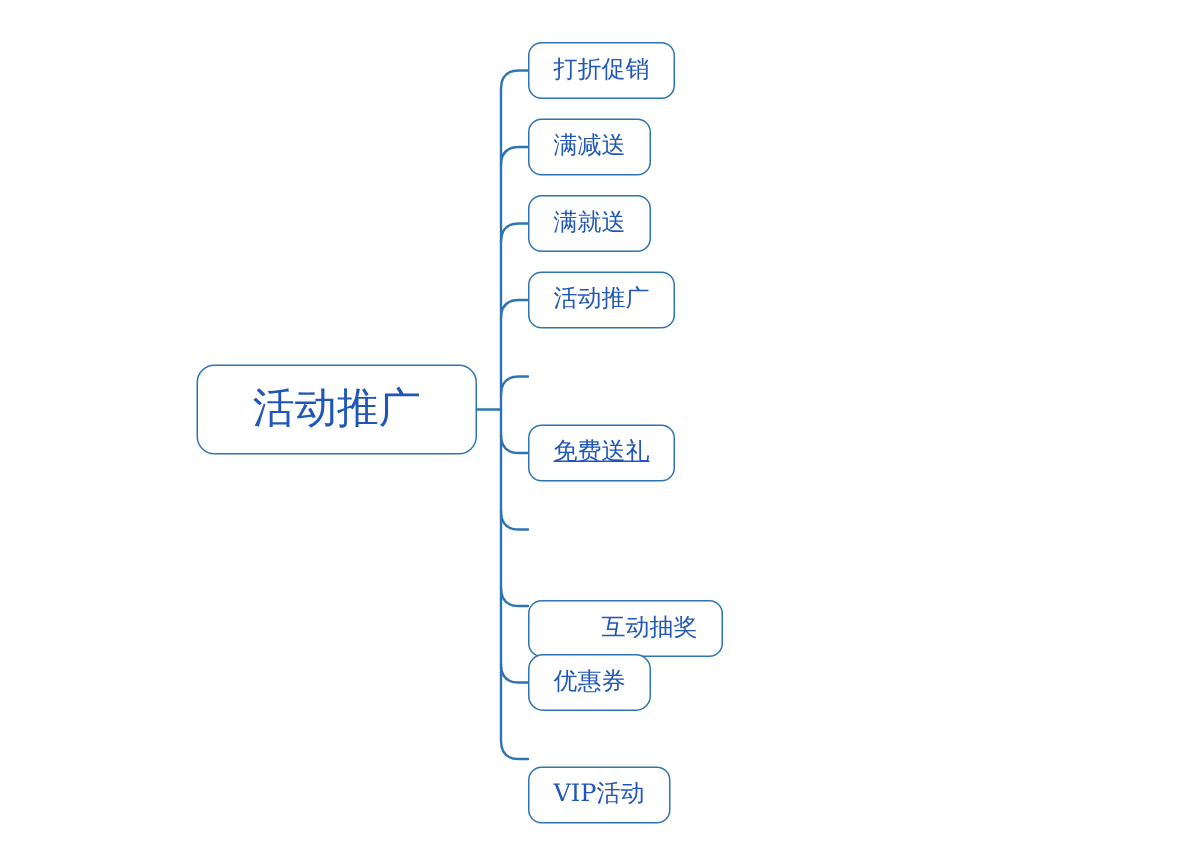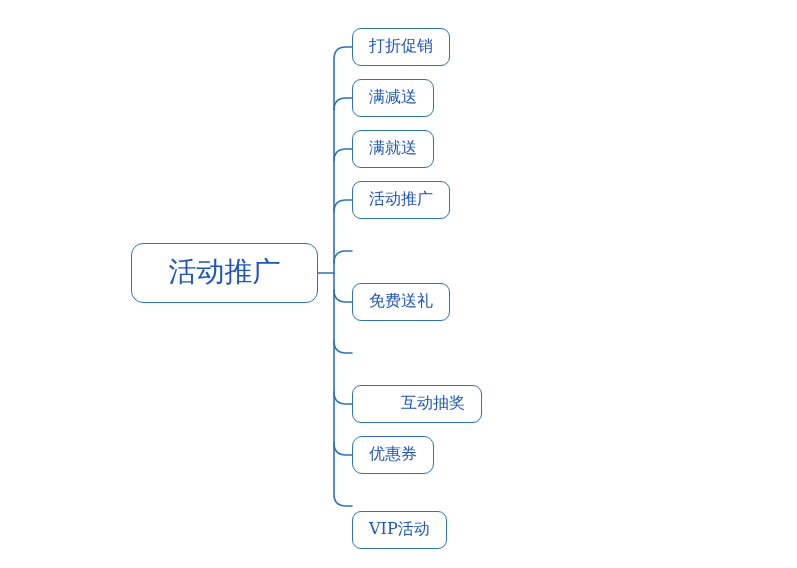--- a/index.html
+++ b/index.html
@@ -52,23 +52,23 @@
     border-radius: 9px;
     font-size: 16px;
     line-height: 34px;
     padding: 0 16px;
   }
   .c0 { top: 28px; }
   .c1 { top: 79px; }
   .c2 { top: 130px; }
   .c3 { top: 181px; }
   .c4 { top: 232px; }
-  .c5 { top: 283px; }
+  .c5 { top: 283px; text-decoration: underline; }
   .c6 { top: 334px; }
-  .c7 { top: 385px; padding-left: 48px; }
+  .c7 { top: 400px; padding-left: 48px; }
   .c8 { top: 436px; border-radius: 10px; }
   .c9 { top: 511px; }
 </style>
 </head>
 <body>
 
 <div class="canvas">
 
   <svg class="connectors" viewBox="0 0 797 568" xmlns="http://www.w3.org/2000/svg" aria-hidden="true">
 

